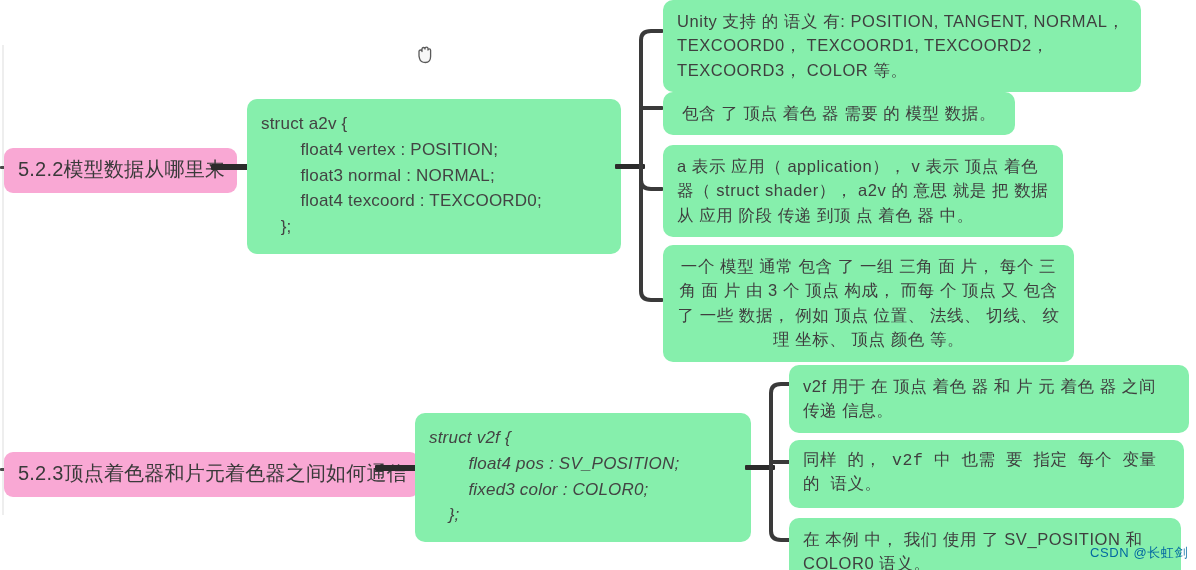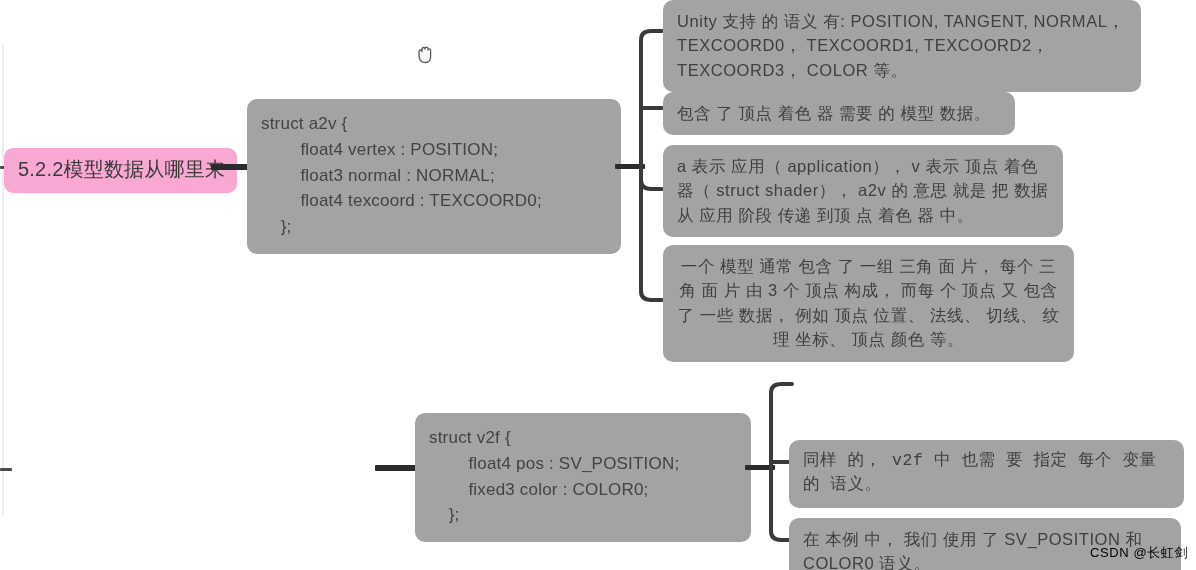--- a/index.html
+++ b/index.html
@@ -20,21 +20,21 @@
   #mindmap {
     position: absolute;
     inset: 0;
     width: 1196px;
     height: 570px;
   }
 
   
   .node {
     position: absolute;
-    background: #a3a3a3;
+    background: #86efac;
     border-radius: 10px;
     box-sizing: border-box;
     line-height: 1.48;
     letter-spacing: 0.2px;
     color: #3d3d3d;
   }
 
   .topic {
     background: #f9a8d4;
     font-size: 20px;
@@ -90,21 +90,21 @@
     height: 26px;
     pointer-events: none;
   }
 
   
   #watermark {
     position: absolute;
     right: 8px;
     bottom: 8px;
     font-size: 13px;
-    color: #000000;
+    color: #0369a1;
     letter-spacing: 0.6px;
     font-family: "Liberation Sans", "DejaVu Sans", sans-serif;
   }
 
   svg.bracket {
     position: absolute;
     overflow: visible;
     pointer-events: none;
   }
 </style>
@@ -131,42 +131,44 @@
 
   <svg class="bracket" style="left:0; top:0; width:1196px; height:570px;">
     <path d="M 641 166 L 641 40 Q 641 31 651 31 L 662 31" fill="none" stroke="#3a3a3a" stroke-width="4" stroke-linecap="round"></path>
     <path d="M 641 166 L 641 291 Q 641 300 651 300 L 662 300" fill="none" stroke="#3a3a3a" stroke-width="4" stroke-linecap="round"></path>
     <path d="M 641 108 L 662 108" fill="none" stroke="#3a3a3a" stroke-width="4" stroke-linecap="round"></path>
     <path d="M 641 180 Q 641 189 651 189 L 662 189" fill="none" stroke="#3a3a3a" stroke-width="4" stroke-linecap="round"></path>
   </svg>
 
   <div class="node note" style="left:663px; top:0px; width:478px;">Unity 支持 的 语义 有:  POSITION, TANGENT, NORMAL， TEXCOORD0， TEXCOORD1, TEXCOORD2， TEXCOORD3， COLOR 等。</div>
 
-  <div class="node note" style="left:663px; top:92px; width:352px;">包含 了 顶点 着色 器 需要 的 模型 数据。</div>
+  <div class="node note" style="left:663px; top:92px; width:352px;text-align:center;">包含 了 顶点 着色 器 需要 的 模型 数据。</div>
 
   <div class="node note" style="left:663px; top:145px; width:400px;">a 表示 应用（ application）， v 表示 顶点 着色 器（ struct shader）， a2v 的 意思 就是 把 数据 从 应用 阶段 传递 到顶 点 着色 器 中。</div>
 
   <div class="node note" style="left:663px; top:245px; width:411px;text-align:center;">一个 模型 通常 包含 了 一组 三角 面 片， 每个 三角 面 片 由 3 个 顶点 构成， 而每 个 顶点 又 包含 了 一些 数据， 例如 顶点 位置、 法线、 切线、 纹理 坐标、 顶点 颜色 等。</div>
 
+  <div class="node topic" style="left:4px; top:452px;">5.2.3顶点着色器和片元着色器之间如何通信</div>
 
   <div class="stub" style="left:375px; top:465px; width:44px; height:6px;"></div>
 
-  <div class="node code" style="left:415px; top:413px; width:336px;">struct v2f {
+  <div class="node code" style="left:415px; top:413px; width:336px;font-style:italic;">struct v2f {
         float4 pos : SV_POSITION;
         fixed3 color : COLOR0;
     };</div>
 
   <div class="stub" style="left:745px; top:465px; width:30px; height:5px;"></div>
 
   <svg class="bracket" style="left:0; top:0; width:1196px; height:570px;">
     <path d="M 771 467 L 771 393 Q 771 384 781 384 L 792 384" fill="none" stroke="#3a3a3a" stroke-width="4" stroke-linecap="round"></path>
     <path d="M 771 467 L 771 531 Q 771 540 781 540 L 792 540" fill="none" stroke="#3a3a3a" stroke-width="4" stroke-linecap="round"></path>
     <path d="M 771 462 L 792 462" fill="none" stroke="#3a3a3a" stroke-width="4" stroke-linecap="round"></path>
   </svg>
 
+  <div class="node note" style="left:789px; top:365px; width:400px;">v2f 用于 在 顶点 着色 器 和 片 元 着色 器 之间 传递 信息。</div>
 
   <div class="node note" style="left:789px; top:440px; width:395px;font-family:Liberation Mono, monospace;">同样 的， v2f 中 也需 要 指定 每个 变量 的 语义。</div>
 
   <div class="node note" style="left:789px; top:518px; width:392px;">在 本例 中， 我们 使用 了 SV_POSITION 和 COLOR0 语义。</div>
 
   <div id="cursor">
     <svg width="24" height="26" viewBox="0 0 24 26">
       <path d="M5 14 L5 9.5 Q5 8 6.5 8 Q8 8 8 9.5 L8 7 Q8 5.5 9.5 5.5 Q11 5.5 11 7
                L11 6.6 Q11 5.1 12.5 5.1 Q14 5.1 14 6.6 L14 8 Q14 6.8 15.3 6.8
                Q16.6 6.8 16.6 8.2 L16.6 14.5 Q16.6 20.5 11.4 20.5 Q6.6 20.5 5.6 16.6 Z" fill="#f7f7f7" stroke="#5a5a5a" stroke-width="1.3" stroke-linejoin="round"></path>

